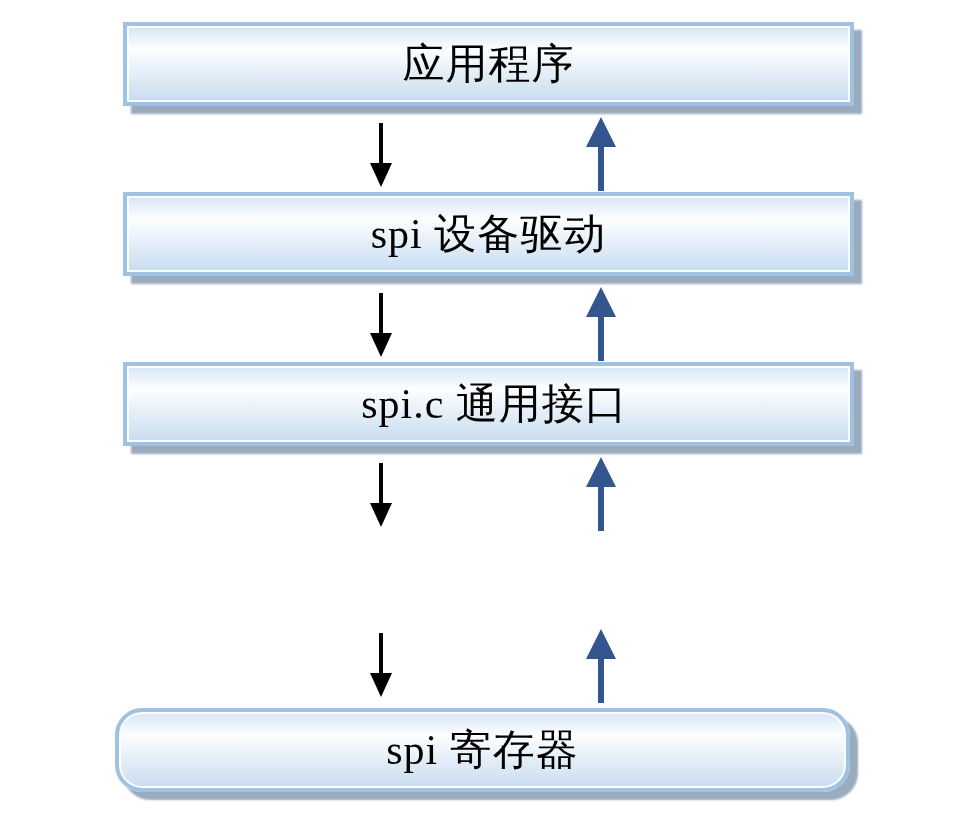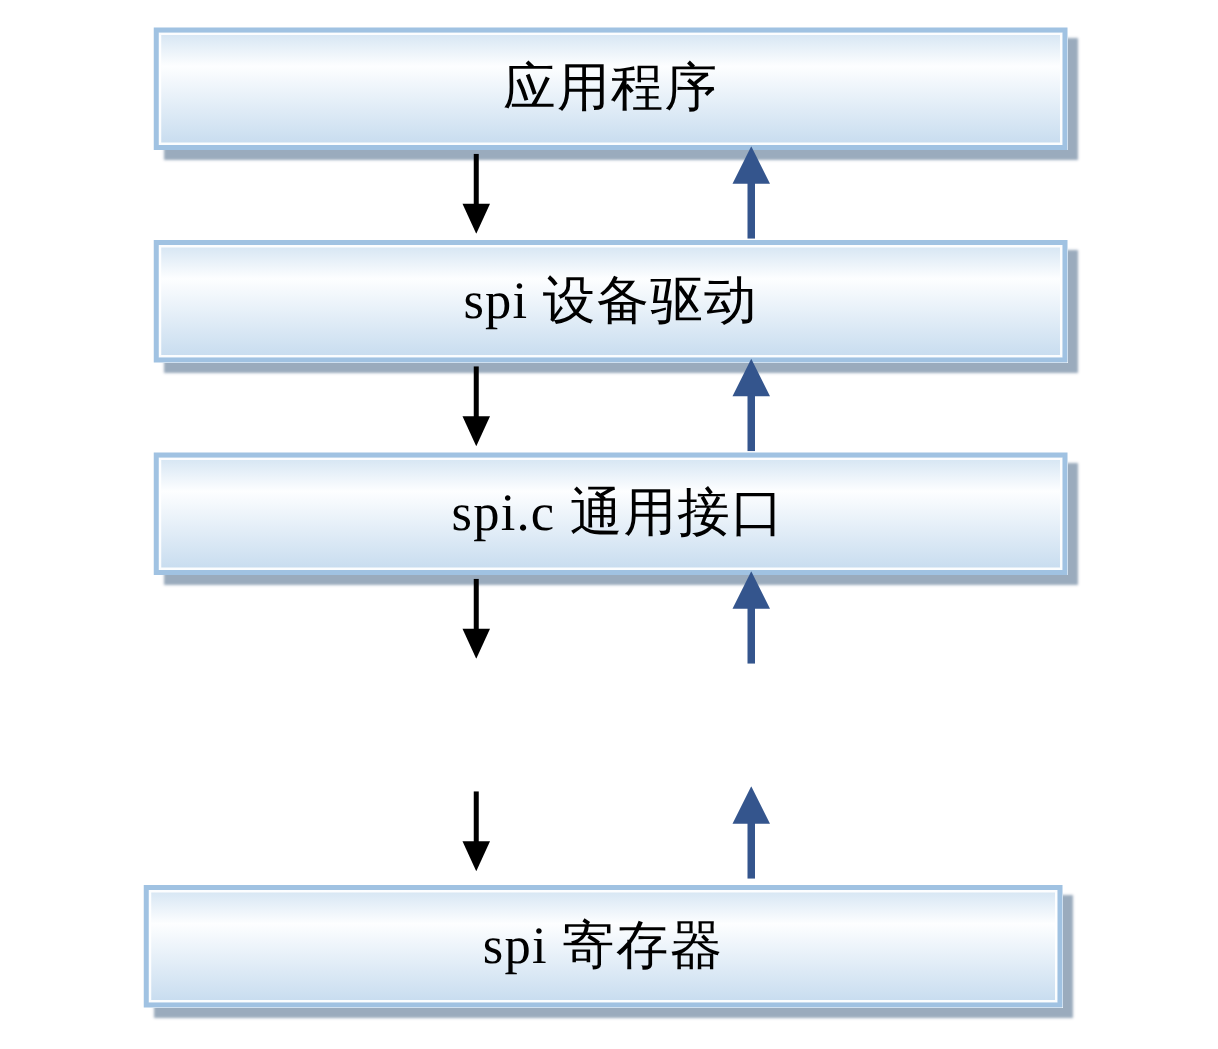--- a/index.html
+++ b/index.html
@@ -13,41 +13,41 @@
     height: 839px;
     background: #ffffff;
     overflow: hidden;
     font-family: "Liberation Serif", "DejaVu Serif", serif;
   }
   .layer-box {
     position: absolute;
     box-sizing: border-box;
     left: 123px;
     width: 731px;
-    height: 98px;
+    height: 84px;
     border: 4px solid #A0C2E2;
     background: linear-gradient(180deg, #D5E5F3 0%, #FDFEFF 30%, #C7DCEF 100%);
     box-shadow: inset 0 0 0 2px rgba(255,255,255,0.92),
                 8px 8px 2px rgba(143,162,182,0.9);
     display: flex;
     align-items: center;
     justify-content: center;
   }
   .layer-label {
     font-size: 42px;
     line-height: 1;
     color: #000000;
     letter-spacing: 1px;
     white-space: nowrap;
   }
   .b1 { top: 22px; }
   .b2 { top: 192px; justify-content: center; }
   .b3 { top: 362px; padding-left: 12px; }
   .b4 { top: 532px; }
-  .b5 { top: 708px; left: 115px; width: 735px; }
+  .b5 { top: 708px; left: 115px; width: 735px; border-radius: 27px; }
 
   .arrow {
     position: absolute;
     display: block;
   }
   .arrow-down { left: 365px; width: 32px; height: 64px; }
   .arrow-up   { left: 585px; width: 32px; height: 74px; }
   .ad1 { top: 123px; }
   .ad2 { top: 293px; }
   .ad3 { top: 463px; }

